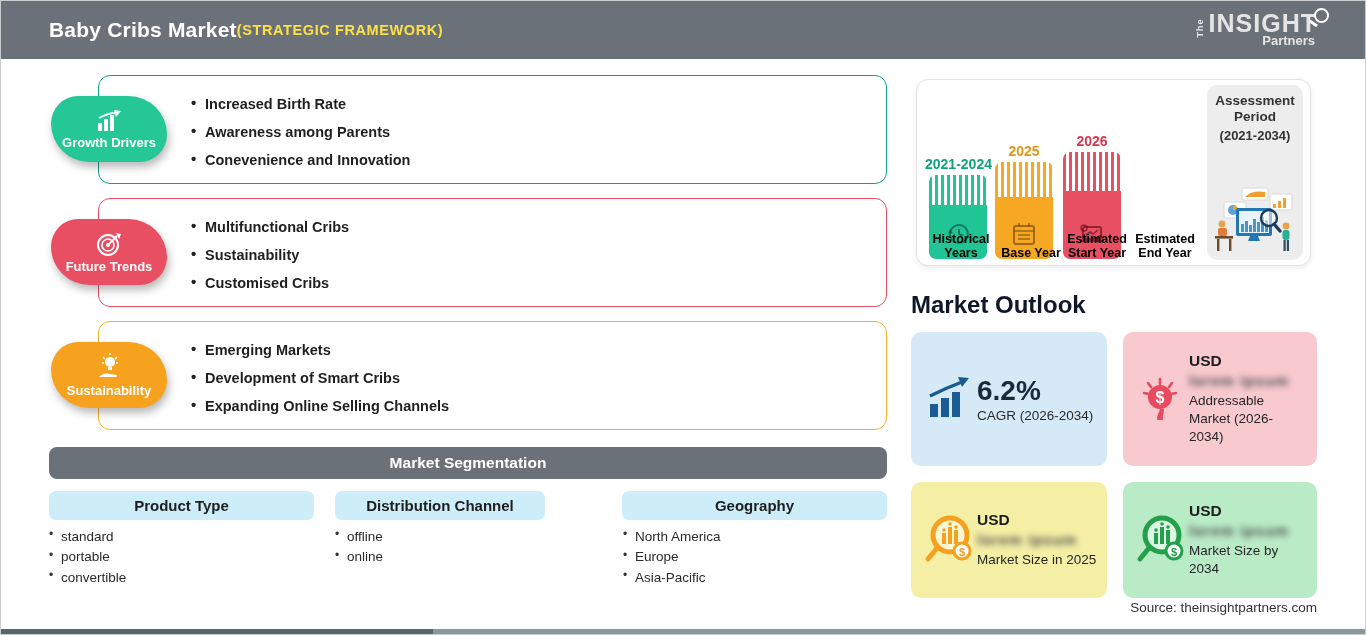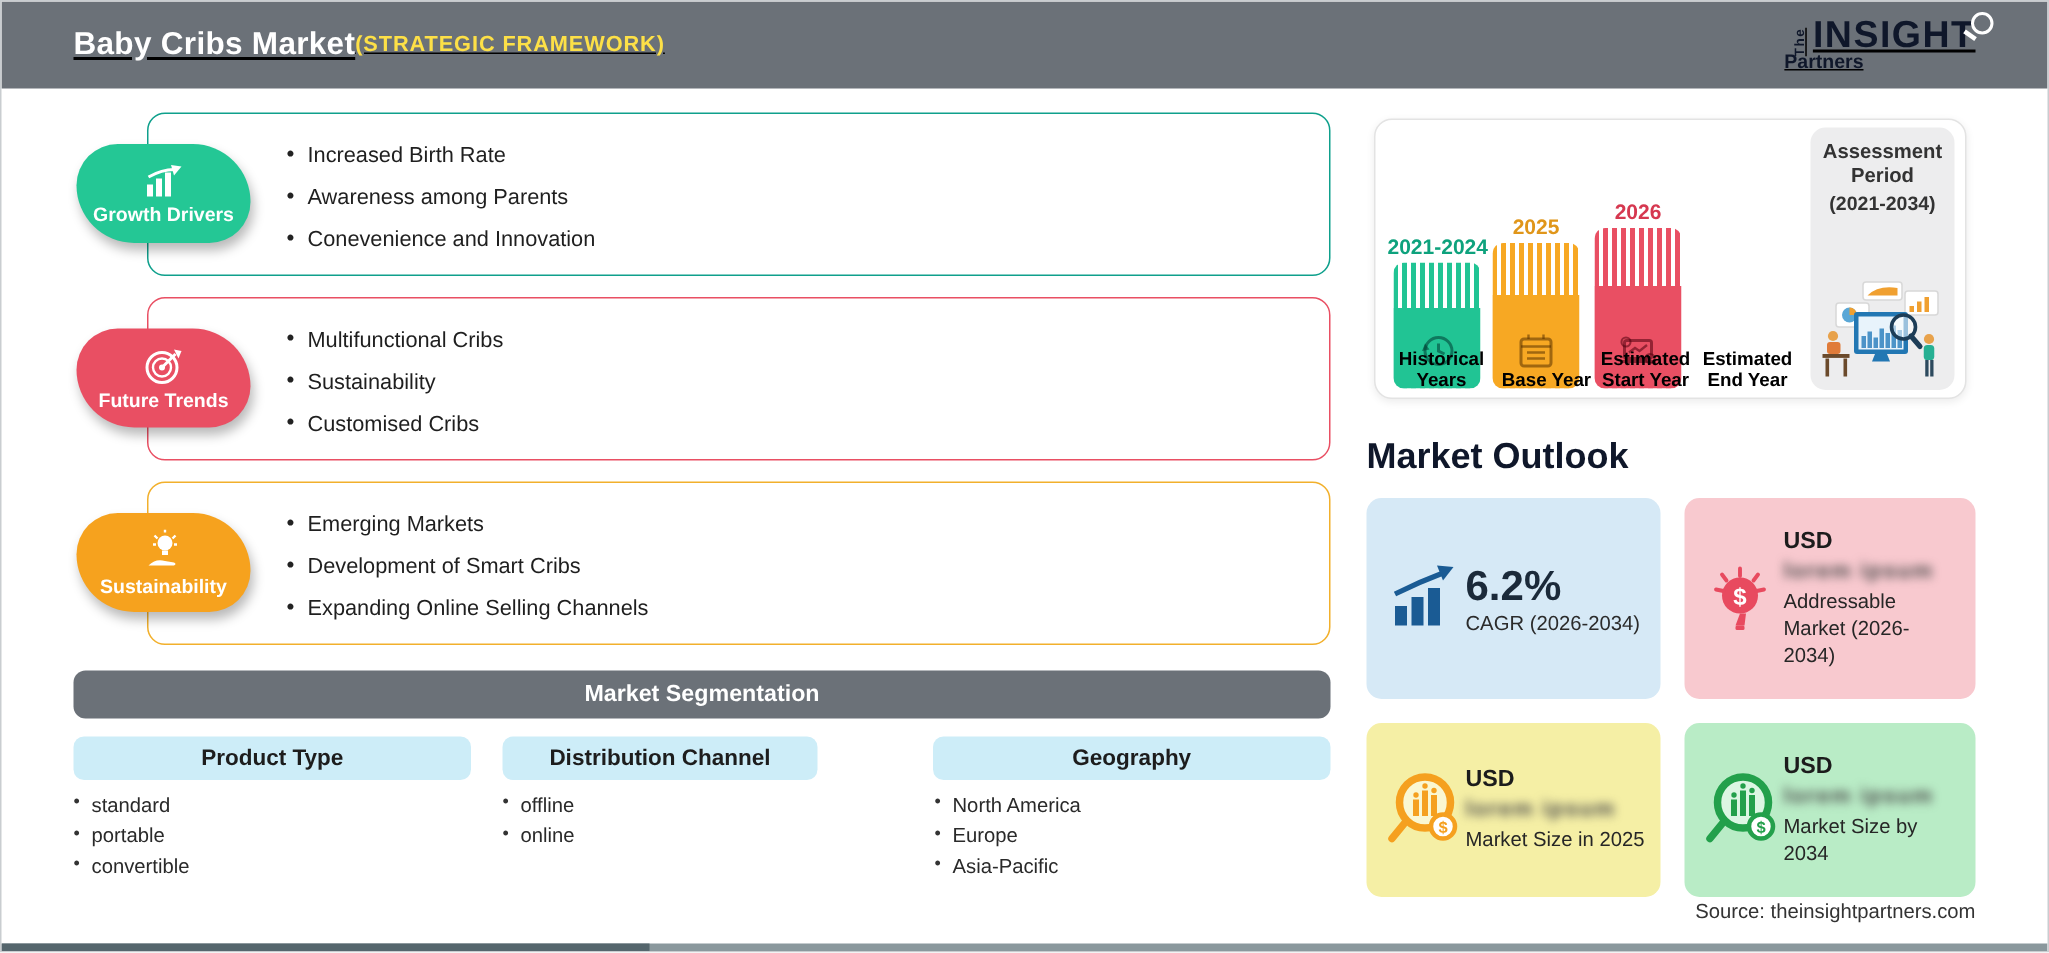--- a/index.html
+++ b/index.html
@@ -3,40 +3,40 @@
 <meta charset="utf-8">
 <style>
   * { margin:0; padding:0; box-sizing:border-box; }
   html,body { width:1366px; height:635px; }
   body { font-family:"Liberation Sans", sans-serif; background:#fff; }
   .page { position:relative; width:1366px; height:635px; background:#fff;
           border:1px solid #c9cdd0; overflow:hidden; }
 
   
   .hdr { position:absolute; top:0; left:0; width:100%; height:58px;
-         background:#6b7178; display:flex; align-items:center; padding:0 30px 0 48px;text-decoration:underline; }
+         background:#6b7178; display:flex; align-items:center; padding:0 30px 0 48px; }
   .hdr-title { color:#fff; font-size:21px; font-weight:bold; letter-spacing:.2px; }
   .hdr-sub { color:#fde047; font-size:14.5px; font-weight:600; letter-spacing:.6px; }
-  .logo { margin-left:auto; position:relative; color:#0f172a; padding-right:18px; text-align:left; }
+  .logo { margin-left:auto; position:relative; color:#e5e5e5; padding-right:18px; text-align:right; }
   .logo-row { display:flex; align-items:flex-end; }
   .logo-the { font-size:9px; font-weight:bold; transform:rotate(-90deg) translateX(2px); transform-origin:center; letter-spacing:1px; }
   .logo-insight { font-size:25px; font-weight:bold; letter-spacing:1px; line-height:.9; }
   .logo-lens { position:absolute; top:-4px; right:6px; width:15px; height:15px;
                border:2.5px solid #fff; border-radius:50%; }
   .logo-lens::after { content:""; position:absolute; left:-7px; top:12px; width:9px; height:2.5px;
                       background:#fff; transform:rotate(35deg); }
   .logo-partners { font-size:13px; font-weight:bold; margin-top:-2px; padding-right:2px; }
 
   
   .fw-box { position:absolute; left:97px; width:789px; height:109px; background:#fff;
             border-radius:12px; }
   .fw-0 { top:74px;  border:1.6px solid #0fa08c; }
   .fw-1 { top:197px; border:1.6px solid #e94f63; }
   .fw-2 { top:320px; border:1.6px solid #f2b02c; }
-  .fw-list { list-style:none; padding:14px 0 0 92px; }
+  .fw-list { list-style:none; padding:14px 0 0 92px;font-weight:bold; }
   .fw-list li { position:relative; font-size:14.5px; color:#1f1f1f; padding:4.5px 0 4.5px 14px; line-height:19px; }
   .fw-list li::before { content:"•"; position:absolute; left:0; top:3px; color:#222; font-size:15px; }
 
   .badge { position:absolute; left:50px; width:116px; height:66px; display:flex; flex-direction:column;
            align-items:center; justify-content:center; gap:2px;
            border-radius:30px 42px 30px 42px; box-shadow:2px 5px 8px rgba(0,0,0,.28); z-index:3; }
   .badge span { color:#fff; font-size:13px; font-weight:bold; }
   .bdg-0 { top:95px;  background:#24c795; }
   .bdg-1 { top:218px; background:#e94f63; }
   .bdg-2 { top:341px; background:#f6a21e; }

